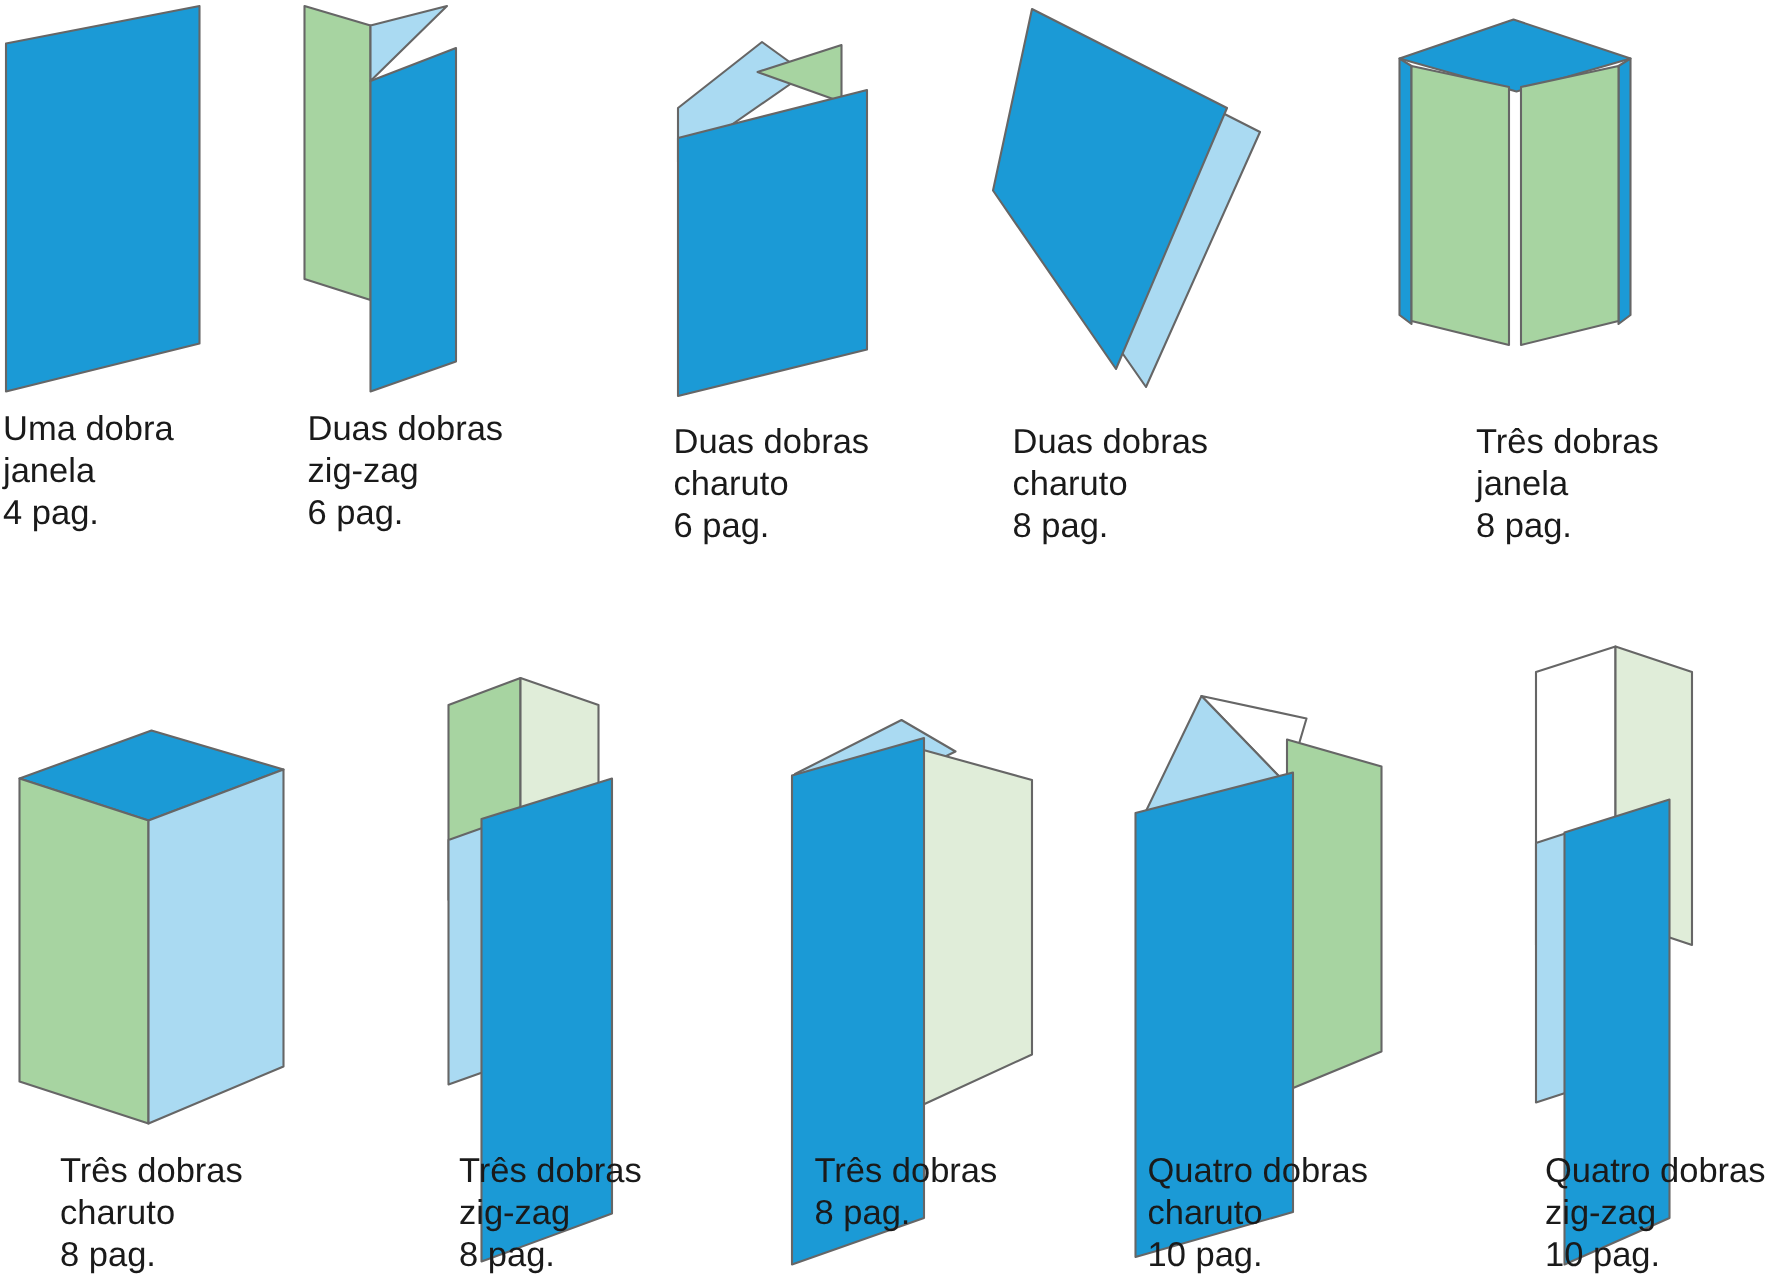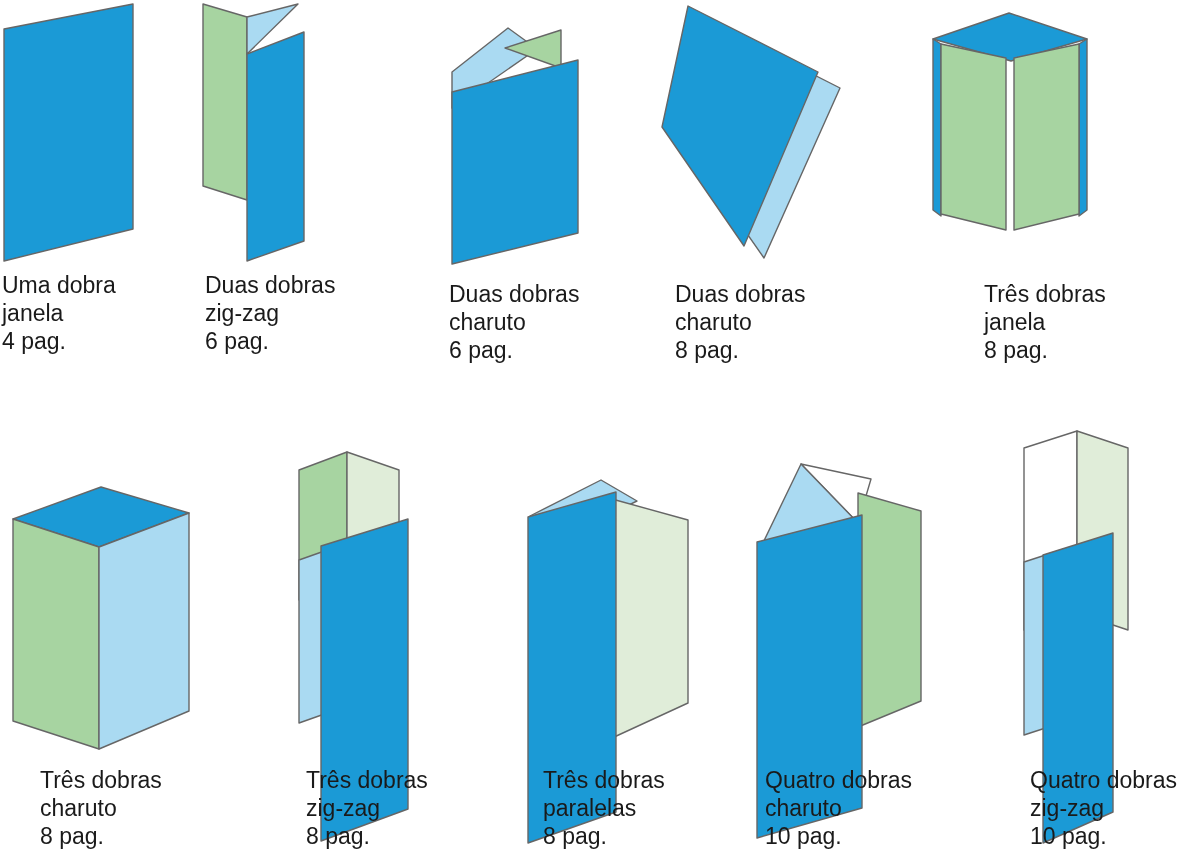--- a/index.html
+++ b/index.html
@@ -146,21 +146,20 @@
   </div>
 
   <div class="fold-label" style="left:306px; top:766px;">
     <span>Três dobras</span>
     <span>zig-zag</span>
     <span>8 pag.</span>
   </div>
 
   <div class="fold-label" style="left:543px; top:766px;">
     <span>Três dobras</span>
-    <span>paralelas</span>
     <span>8 pag.</span>
   </div>
 
   <div class="fold-label" style="left:765px; top:766px;">
     <span>Quatro dobras</span>
     <span>charuto</span>
     <span>10 pag.</span>
   </div>
 
   <div class="fold-label" style="left:1030px; top:766px;">

